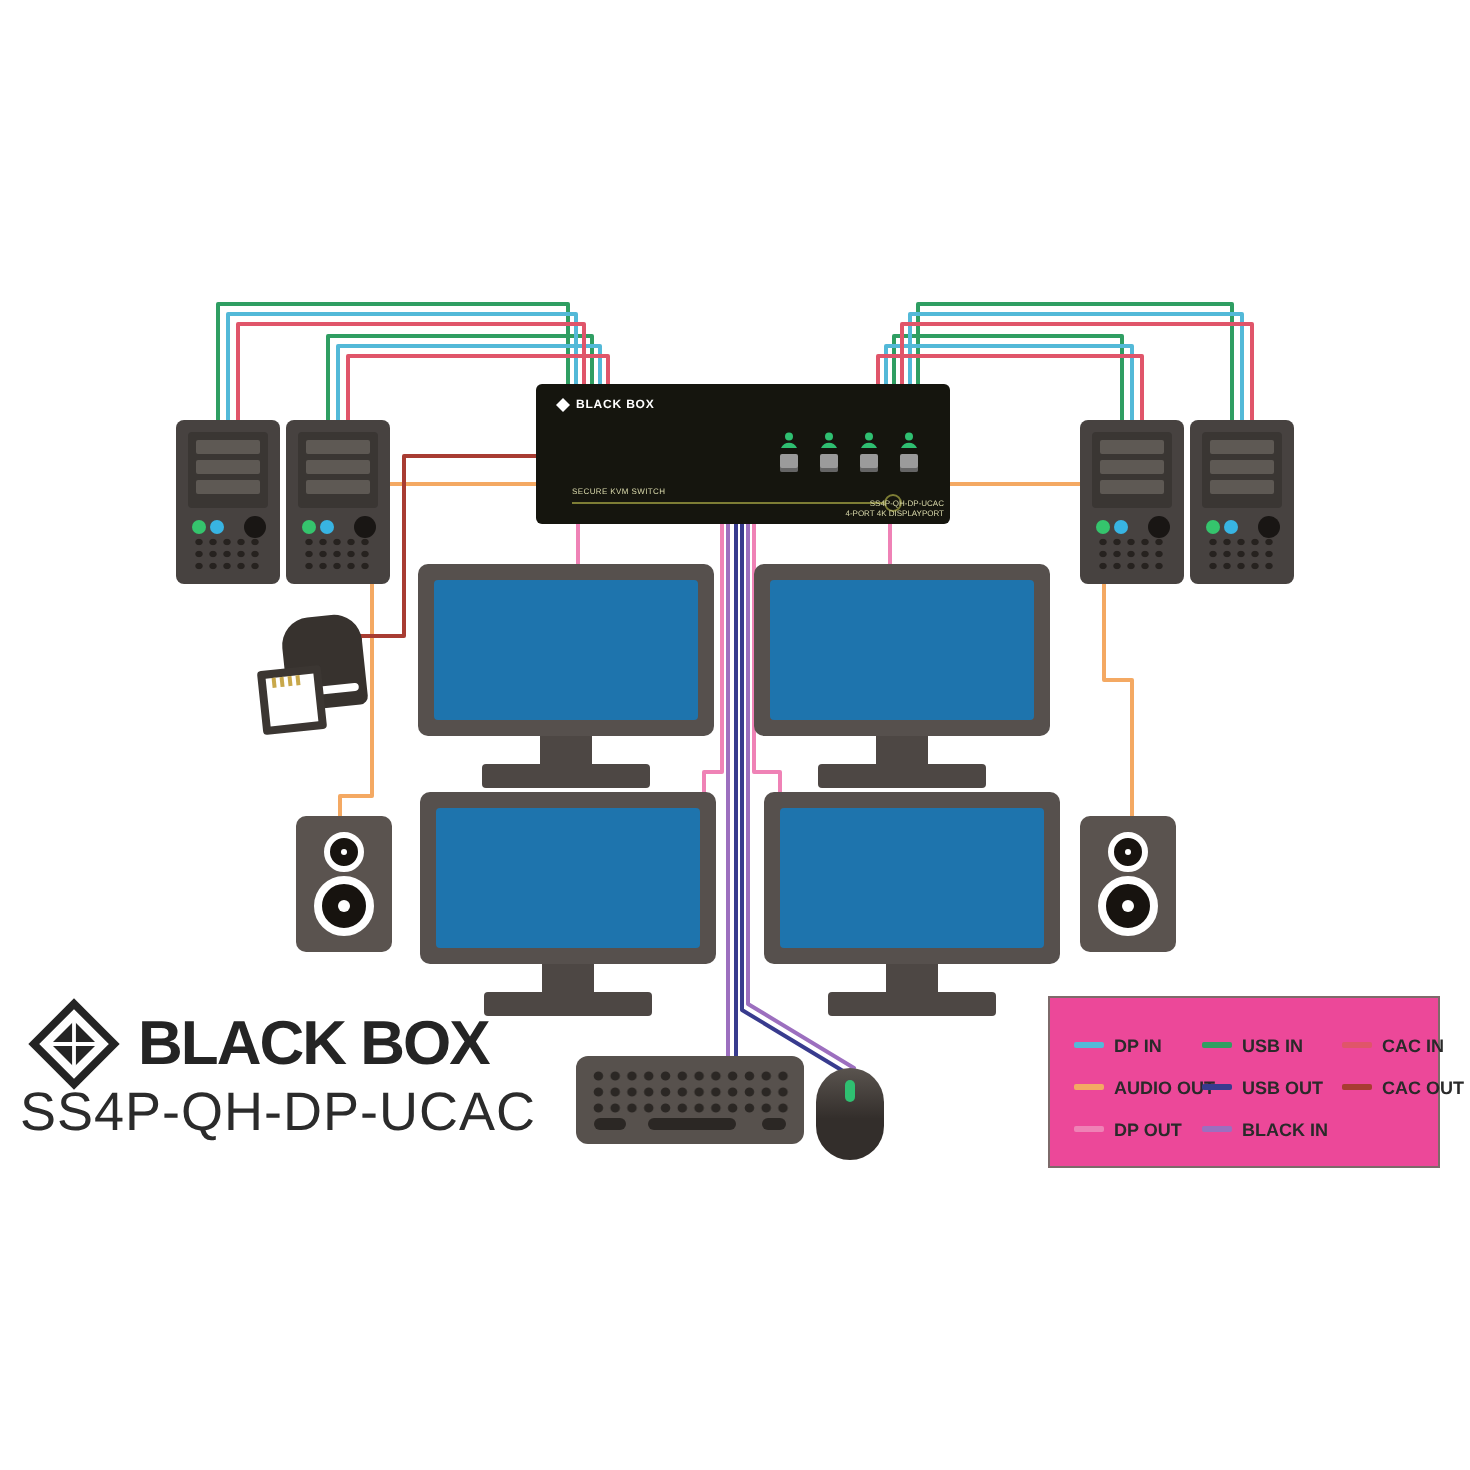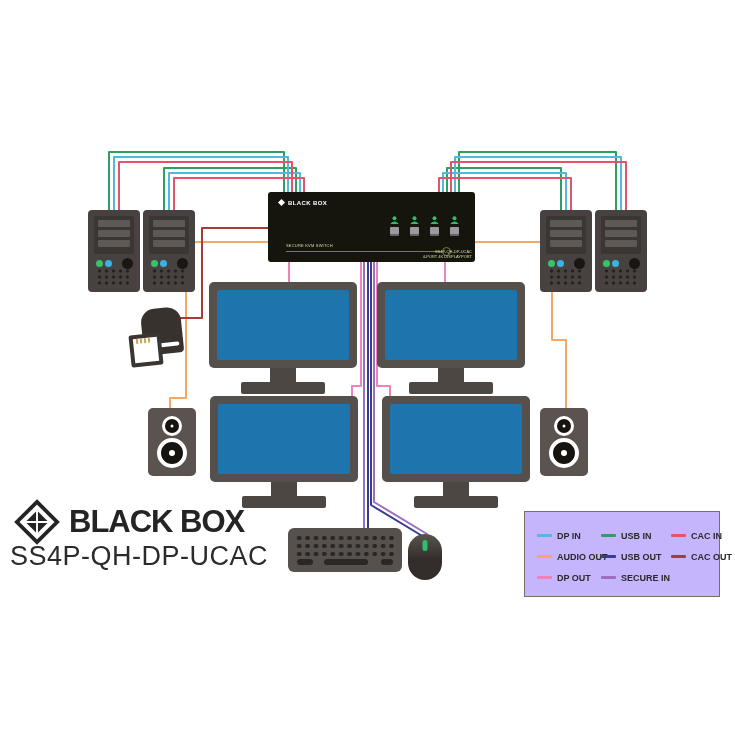--- a/index.html
+++ b/index.html
@@ -81,22 +81,22 @@
   .mouse { position:absolute; left:408px; top:534px; width:34px; height:46px;
     background:linear-gradient(#5a544f, #332e2b 55%); border-radius:17px; }
   .wheel { position:absolute; left:50%; top:6px; transform:translateX(-50%); width:5px; height:11px; background:#2fbf71; border-radius:3px; }
 
   
   .logo-row { position:absolute; left:14px; top:499px; display:flex; align-items:center; gap:9px; }
   .logo-text { font-size:31px; font-weight:bold; color:#242424; letter-spacing:-1px; }
   .model-text { position:absolute; left:10px; top:541px; font-size:27px; color:#2b2b2b; letter-spacing:.5px; }
 
   
-  .legend { position:absolute; left:524px; top:498px; width:196px; height:86px; background:#c4b5fd;
-    border:1.5px solid #7d6a6a; box-sizing:border-box;margin-top:13px; }
+  .legend { position:absolute; left:524px; top:498px; width:196px; height:86px; background:#ec4899;
+    border:1.5px solid #7d6a6a; box-sizing:border-box; }
   .legend-list { position:absolute; inset:0; margin:0; padding:13px 0 0 12px; list-style:none;
     display:grid; grid-template-columns:64px 70px 56px; grid-auto-rows:21px; }
   .legend-item { display:flex; align-items:center; gap:5px; }
   .lg-swatch { width:15px; height:2.5px; border-radius:1px; flex:none; }
   .lg-label { font-size:9px; font-weight:bold; color:#2a2a2a; white-space:nowrap; }
 </style>
 </head>
 <body>
 
 <div class="stage">
@@ -320,18 +320,18 @@
       <span class="lg-label">CAC OUT</span>
     </li>
 
     <li class="legend-item">
       <span class="lg-swatch" style="background: rgb(239, 130, 182);"></span>
       <span class="lg-label">DP OUT</span>
     </li>
 
     <li class="legend-item">
       <span class="lg-swatch" style="background: rgb(156, 111, 191);"></span>
-      <span class="lg-label">SECURE IN</span>
+      <span class="lg-label">BLACK IN</span>
     </li>
   </ul>
   </div>
 
 </div>
 
 </body></html>

